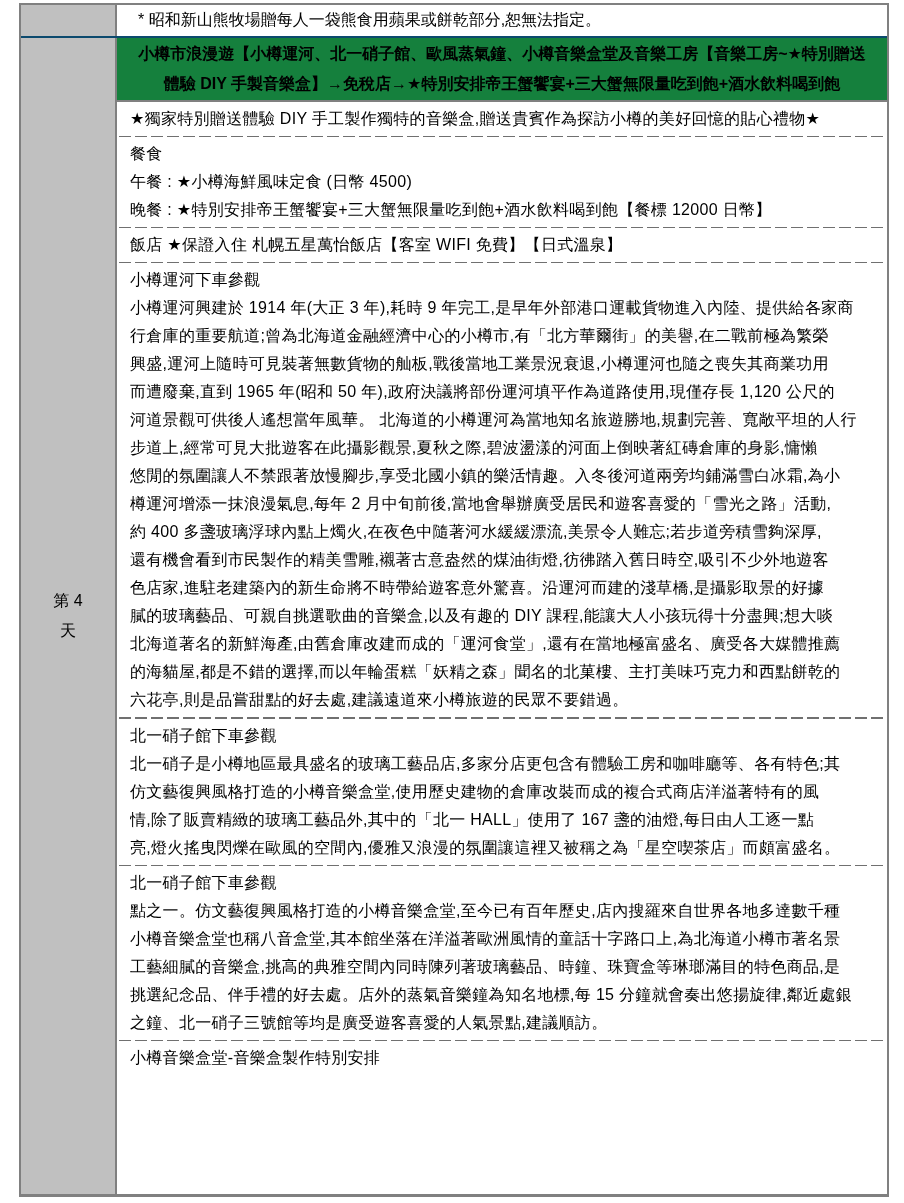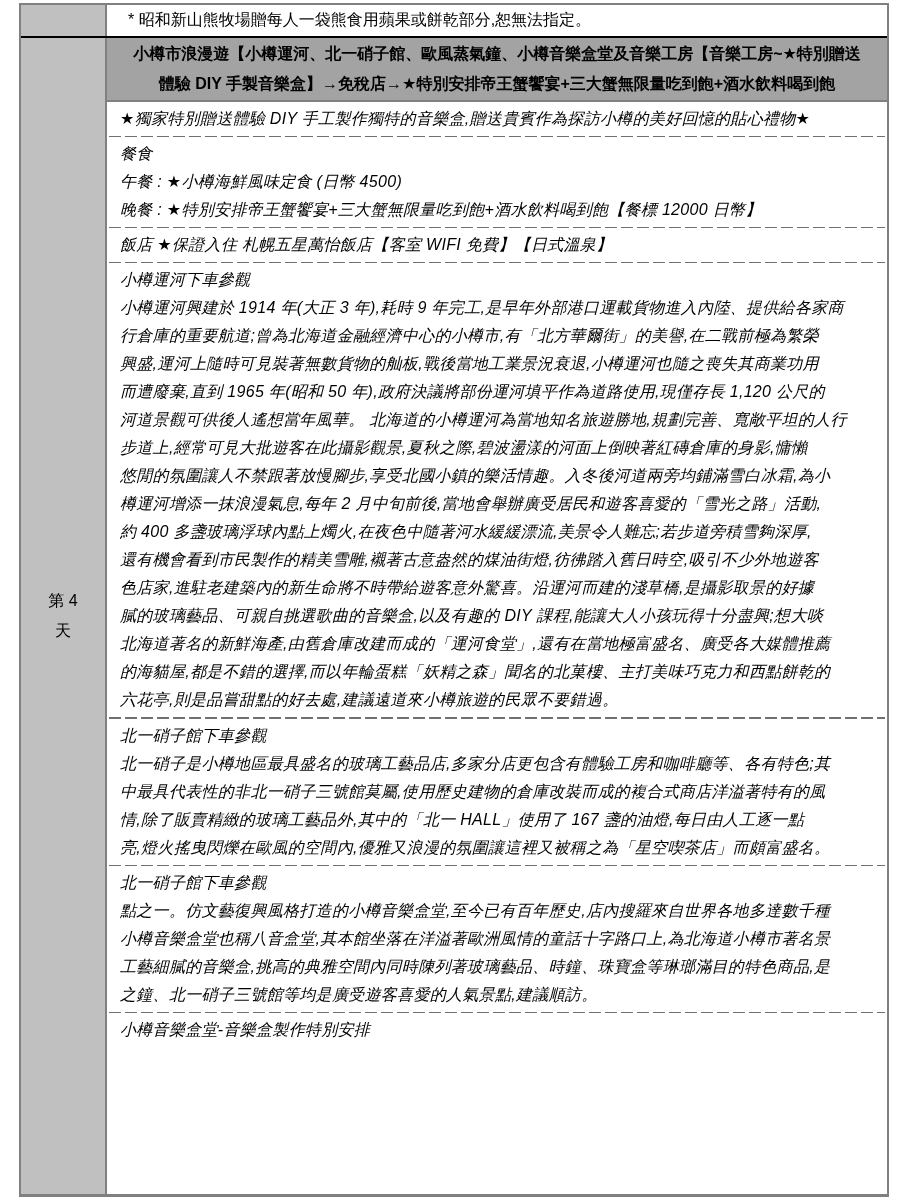--- a/index.html
+++ b/index.html
@@ -15,25 +15,25 @@
     position: absolute; left: 19px; top: 3px;
     width: 870px; height: 1194px;
     box-sizing: border-box;
     border: 2px solid #808080;
     border-bottom-width: 3px;
     display: flex; flex-direction: column;
     background: #ffffff;
   }
   .row-note {
     display: flex; flex: none; height: 31px;
-    border-bottom: 2px solid #000000;
+    border-bottom: 2px solid #0c4a6e;
     text-align: right;
   }
   .day-col {
-    flex: none; width: 86px;
+    flex: none; width: 96px;
     background: #c0c0c0;
     border-right: 2px solid #808080;
     box-sizing: border-box;
   }
   .note-cell {
     flex: 1; min-width: 0;
     display: flex; align-items: center;
     padding: 0 13px 0 21px;
     font-size: 16px;
     white-space: nowrap; overflow: hidden;
@@ -44,35 +44,35 @@
     align-items: center; justify-content: center;
     font-size: 16px; line-height: 30px;
   }
   .main-col {
     flex: 1; min-width: 0;
     display: flex; flex-direction: column;
     background: #ffffff;
   }
   .header-row {
     flex: none;
-    background: #a3a3a3;
+    background: #15803d;
     border-bottom: 2px solid #808080;
     text-align: center;
     font-weight: bold;
     font-size: 16px; line-height: 30px;
     padding: 1px 6px;
     white-space: nowrap; overflow: hidden;
   }
   .sections { flex: 1; min-height: 0; overflow: hidden; }
   .section { padding: 3px 13px; }
   .line {
     height: 28px; line-height: 28px;
     font-size: 16px;
     letter-spacing: 0.3px;
-    white-space: nowrap; overflow: hidden; font-style: italic;
+    white-space: nowrap; overflow: hidden;
   }
   .divider {
     height: 1px; margin: 0 2px;
     background-image: repeating-linear-gradient(90deg, #707070 0 12px, transparent 12px 16px);
   }
 </style>
 </head>
 <body>
 
 <div class="doc-table">
@@ -121,30 +121,31 @@
             <div class="line">膩的玻璃藝品、可親自挑選歌曲的音樂盒,以及有趣的 DIY 課程,能讓大人小孩玩得十分盡興;想大啖</div>
             <div class="line">北海道著名的新鮮海產,由舊倉庫改建而成的「運河食堂」,還有在當地極富盛名、廣受各大媒體推薦</div>
             <div class="line">的海貓屋,都是不錯的選擇,而以年輪蛋糕「妖精之森」聞名的北菓樓、主打美味巧克力和西點餅乾的</div>
             <div class="line">六花亭,則是品嘗甜點的好去處,建議遠道來小樽旅遊的民眾不要錯過。</div>
           </div>
           <div class="divider"></div>
           <div class="divider"></div>
           <div class="section">
             <div class="line">北一硝子館下車參觀</div>
             <div class="line">北一硝子是小樽地區最具盛名的玻璃工藝品店,多家分店更包含有體驗工房和咖啡廳等、各有特色;其</div>
-            <div class="line">中最具代表性的非北一硝子三號館莫屬,使用歷史建物的倉庫改裝而成的複合式商店洋溢著特有的風</div>
+            <div class="line">仿文藝復興風格打造的小樽音樂盒堂,使用歷史建物的倉庫改裝而成的複合式商店洋溢著特有的風</div>
             <div class="line">情,除了販賣精緻的玻璃工藝品外,其中的「北一 HALL」使用了 167 盞的油燈,每日由人工逐一點</div>
             <div class="line">亮,燈火搖曳閃爍在歐風的空間內,優雅又浪漫的氛圍讓這裡又被稱之為「星空喫茶店」而頗富盛名。</div>
           </div>
           <div class="divider"></div>
           <div class="section">
             <div class="line">北一硝子館下車參觀</div>
             <div class="line">點之一。仿文藝復興風格打造的小樽音樂盒堂,至今已有百年歷史,店內搜羅來自世界各地多達數千種</div>
             <div class="line">小樽音樂盒堂也稱八音盒堂,其本館坐落在洋溢著歐洲風情的童話十字路口上,為北海道小樽市著名景</div>
             <div class="line">工藝細膩的音樂盒,挑高的典雅空間內同時陳列著玻璃藝品、時鐘、珠寶盒等琳瑯滿目的特色商品,是</div>
+            <div class="line">挑選紀念品、伴手禮的好去處。店外的蒸氣音樂鐘為知名地標,每 15 分鐘就會奏出悠揚旋律,鄰近處銀</div>
             <div class="line">之鐘、北一硝子三號館等均是廣受遊客喜愛的人氣景點,建議順訪。</div>
           </div>
           <div class="divider"></div>
           <div class="section">
             <div class="line">小樽音樂盒堂-音樂盒製作特別安排</div>
           </div>
         </div>
     </div>
   </div>
 </div>

